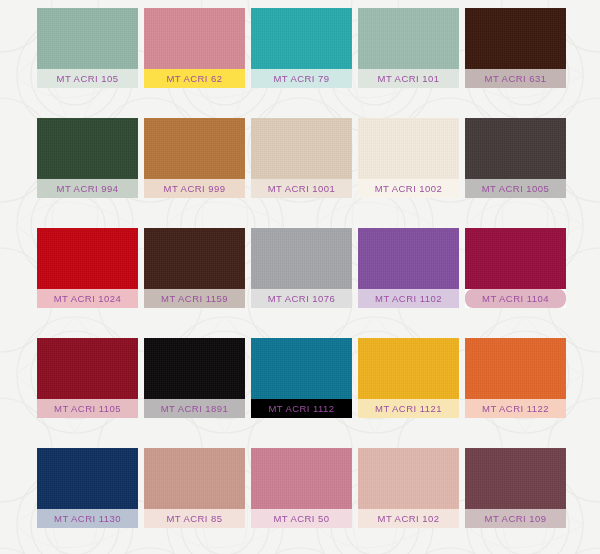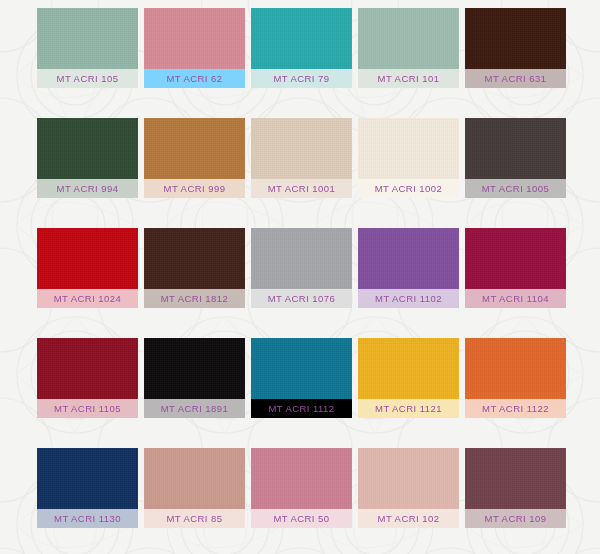--- a/index.html
+++ b/index.html
@@ -103,21 +103,21 @@
   <rect width="600" height="554" fill="url(#damask)"></rect>
 </svg>
 
 <div id="swatch-grid">
     <div class="swatch">
       <div class="swatch-color" style="background-color: rgb(147, 182, 169);"></div>
       <div class="swatch-label" style="background-color: rgb(221, 231, 224); color: rgb(155, 79, 160);">MT ACRI 105</div>
     </div>
     <div class="swatch">
       <div class="swatch-color" style="background-color: rgb(213, 138, 149);"></div>
-      <div class="swatch-label" style="background-color: #7dd3fc; color: rgb(155, 79, 160);">MT ACRI 62</div>
+      <div class="swatch-label" style="background-color: #fde047; color: rgb(155, 79, 160);">MT ACRI 62</div>
     </div>
     <div class="swatch">
       <div class="swatch-color" style="background-color: rgb(41, 170, 171);"></div>
       <div class="swatch-label" style="background-color: rgb(207, 232, 230); color: rgb(155, 79, 160);">MT ACRI 79</div>
     </div>
     <div class="swatch">
       <div class="swatch-color" style="background-color: rgb(157, 189, 175);"></div>
       <div class="swatch-label" style="background-color: rgb(222, 228, 222); color: rgb(155, 79, 160);">MT ACRI 101</div>
     </div>
     <div class="swatch">
@@ -143,33 +143,33 @@
     <div class="swatch">
       <div class="swatch-color" style="background-color: rgb(68, 58, 58);"></div>
       <div class="swatch-label" style="background-color: rgb(189, 186, 186); color: rgb(155, 79, 160);">MT ACRI 1005</div>
     </div>
     <div class="swatch">
       <div class="swatch-color" style="background-color: rgb(194, 5, 17);"></div>
       <div class="swatch-label" style="background-color: rgb(238, 188, 195); color: rgb(155, 79, 160);">MT ACRI 1024</div>
     </div>
     <div class="swatch">
       <div class="swatch-color" style="background-color: rgb(66, 34, 26);"></div>
-      <div class="swatch-label" style="background-color: rgb(198, 186, 180); color: rgb(155, 79, 160);">MT ACRI 1812</div>
+      <div class="swatch-label" style="background-color: rgb(198, 186, 180); color: rgb(155, 79, 160);">MT ACRI 1159</div>
     </div>
     <div class="swatch">
       <div class="swatch-color" style="background-color: rgb(165, 166, 169);"></div>
       <div class="swatch-label" style="background-color: rgb(222, 222, 222); color: rgb(155, 79, 160);">MT ACRI 1076</div>
     </div>
     <div class="swatch">
       <div class="swatch-color" style="background-color: rgb(130, 80, 160);"></div>
       <div class="swatch-label" style="background-color: rgb(215, 200, 224); color: rgb(155, 79, 160);">MT ACRI 1102</div>
     </div>
     <div class="swatch">
       <div class="swatch-color" style="background-color: rgb(151, 15, 62);"></div>
-      <div class="swatch-label" style="background-color: rgb(224, 181, 195); color: rgb(155, 79, 160);">MT ACRI 1104</div>
+      <div class="swatch-label" style="background-color: rgb(224, 181, 195); color: rgb(155, 79, 160); border-radius: 8px;">MT ACRI 1104</div>
     </div>
     <div class="swatch">
       <div class="swatch-color" style="background-color: rgb(140, 15, 34);"></div>
       <div class="swatch-label" style="background-color: rgb(228, 188, 194); color: rgb(155, 79, 160);">MT ACRI 1105</div>
     </div>
     <div class="swatch">
       <div class="swatch-color" style="background-color: rgb(13, 11, 12);"></div>
       <div class="swatch-label" style="background-color: rgb(184, 182, 182); color: rgb(155, 79, 160);">MT ACRI 1891</div>
     </div>
     <div class="swatch">

